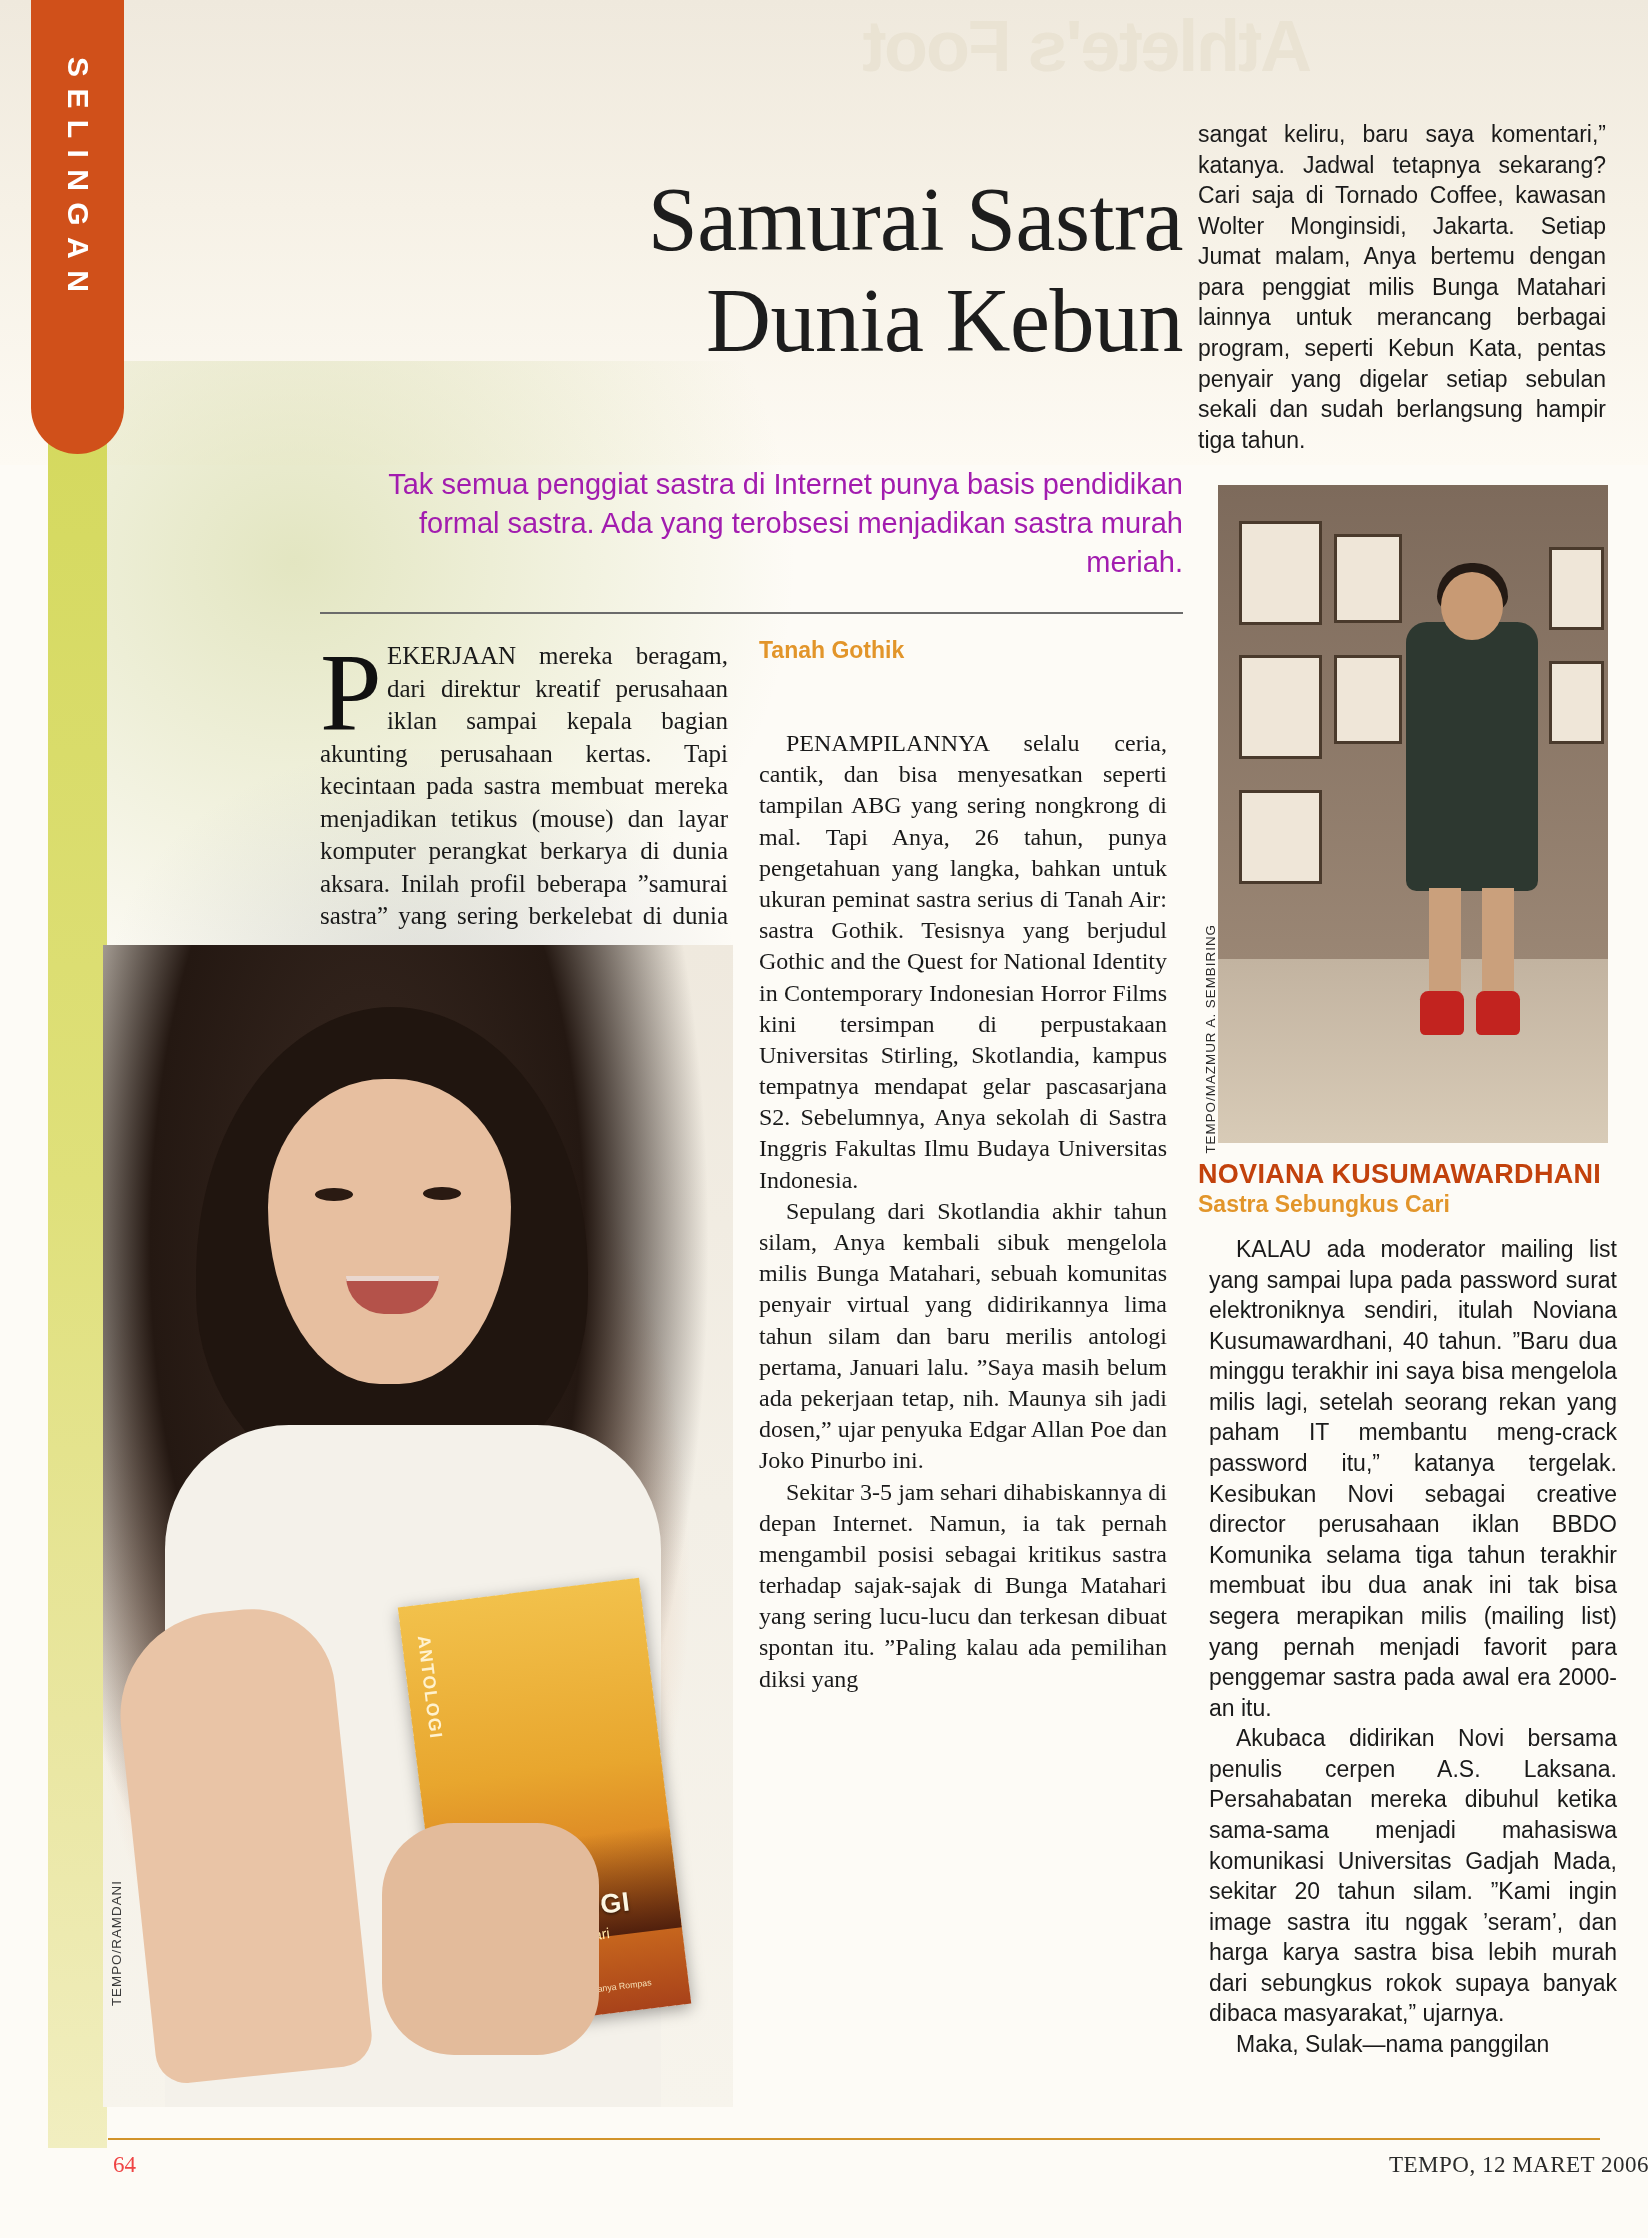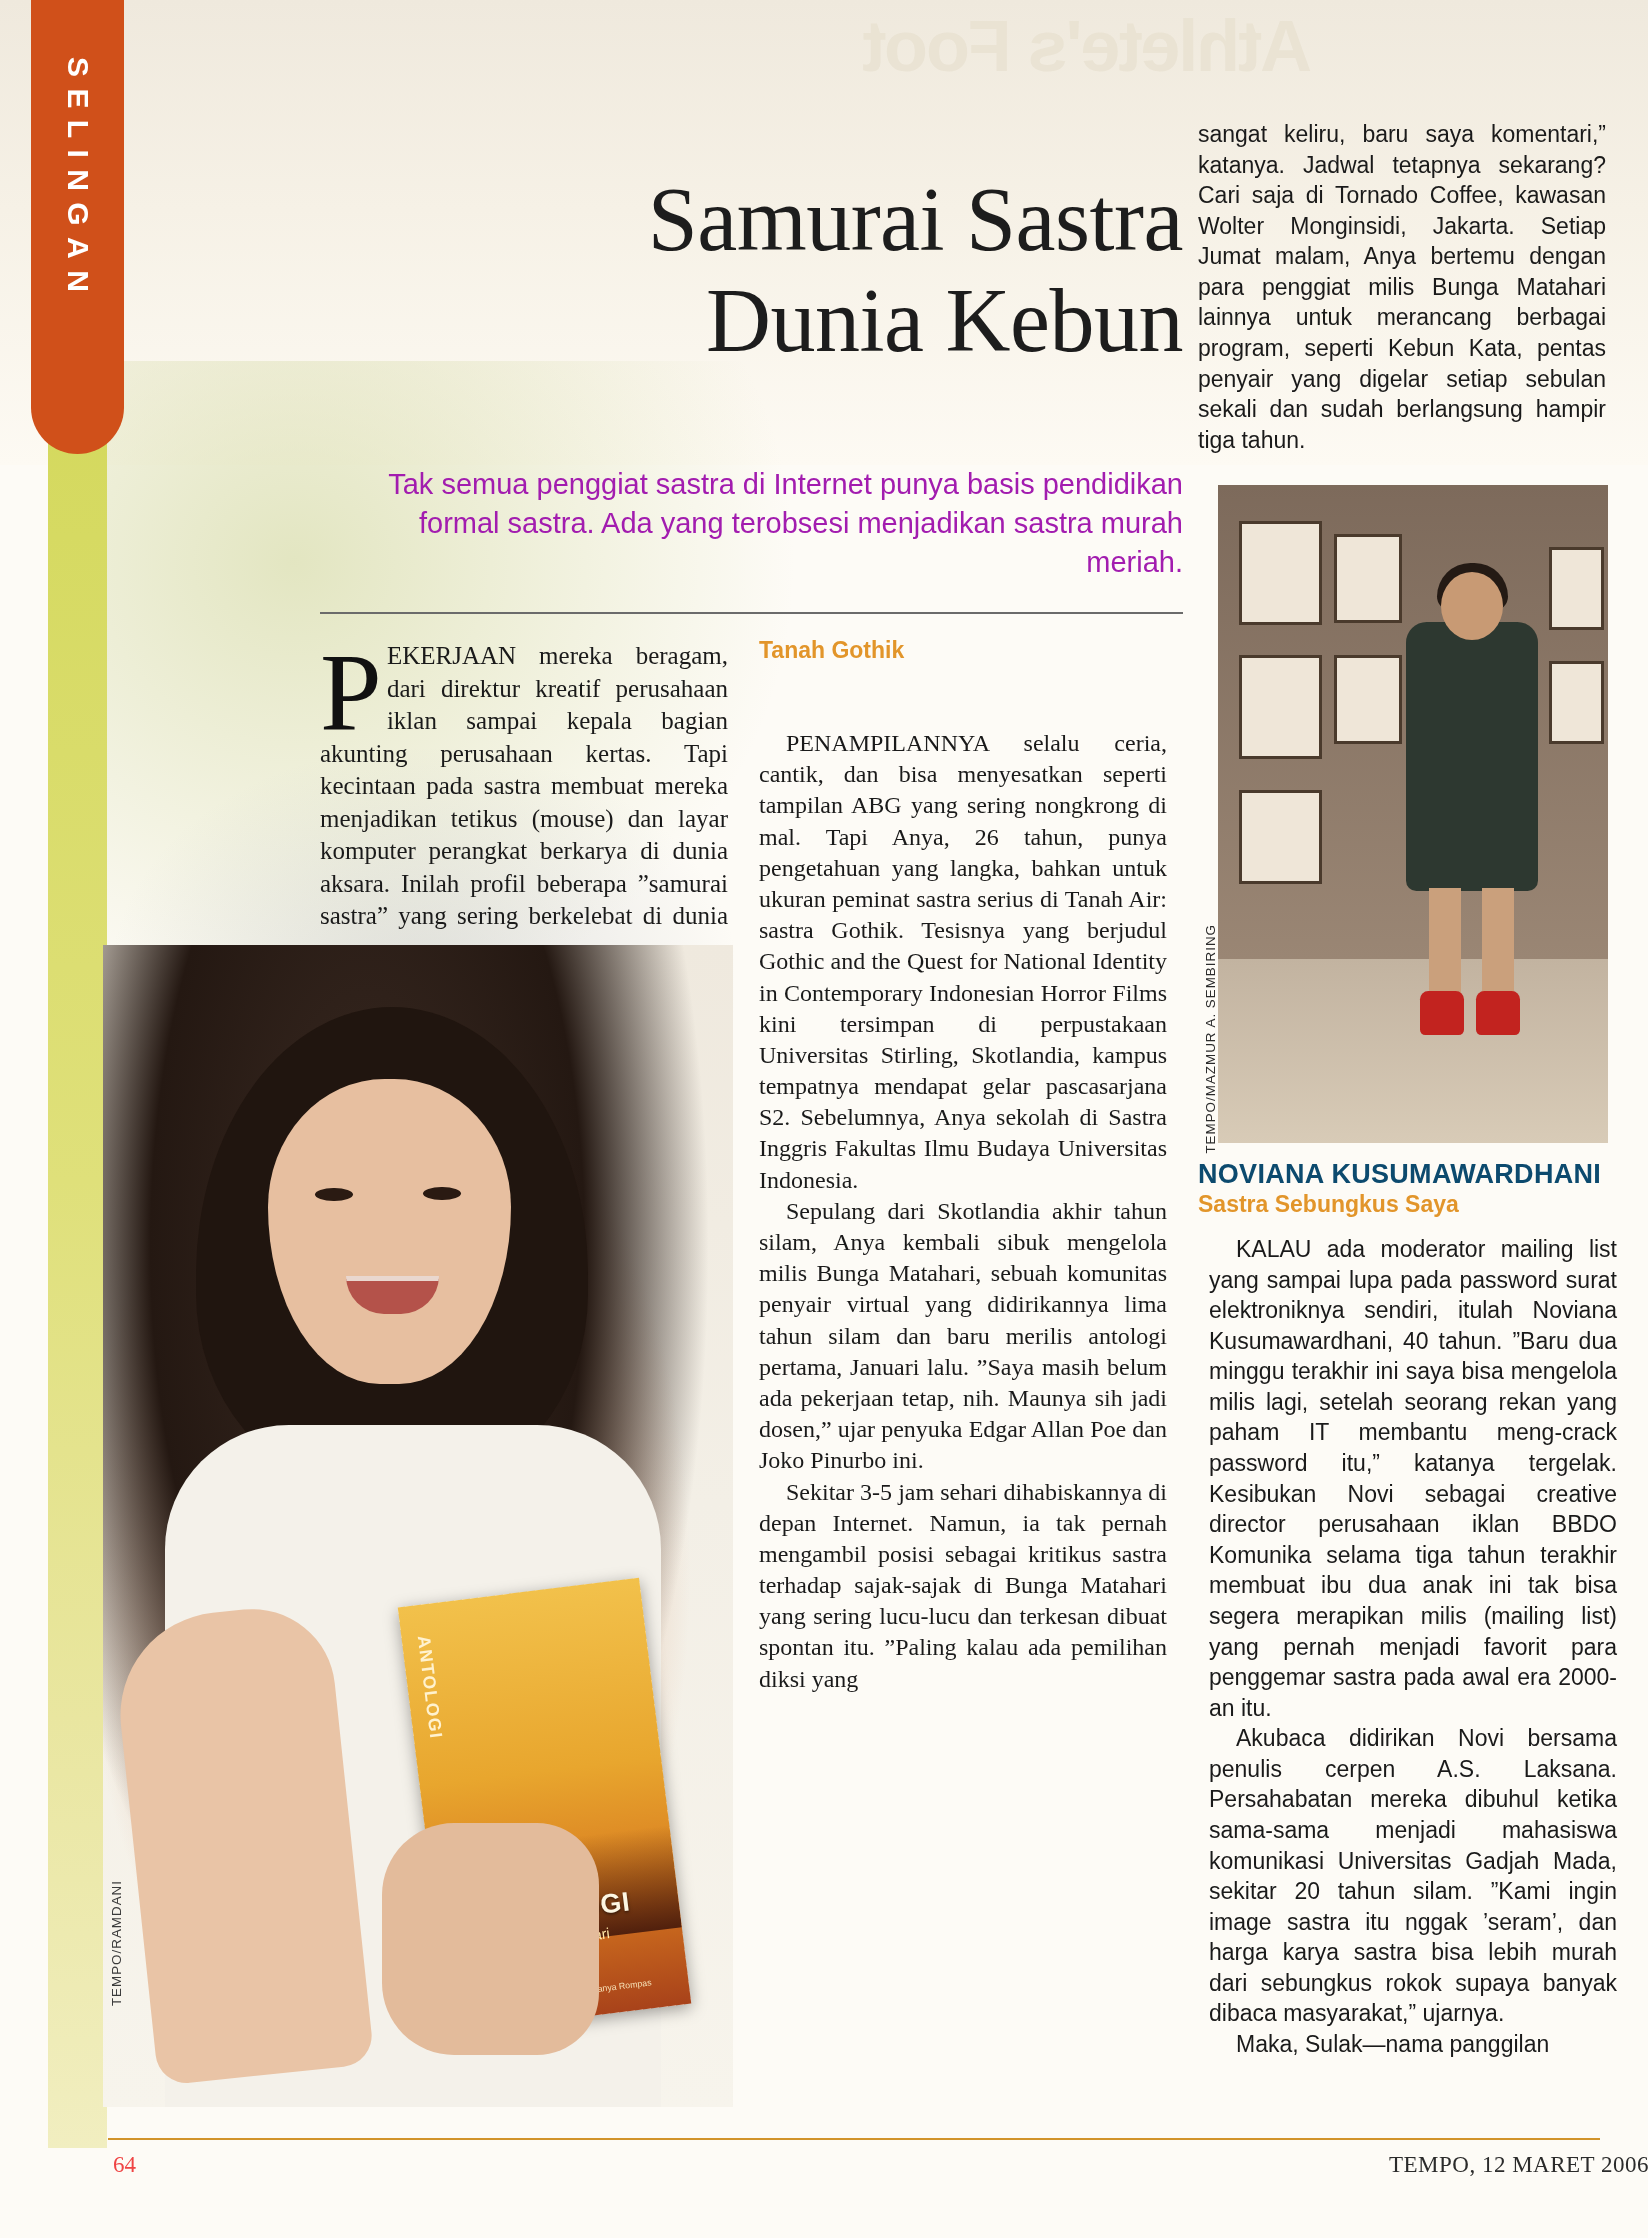--- a/index.html
+++ b/index.html
@@ -183,21 +183,21 @@
     font-size: 27px;
     letter-spacing: 0.3px;
   }
   .kicker .sub {
     display: block;
     color: #e2952a;
     font-size: 23px;
     margin-top: 3.1px;
   }
   .kicker-2 { position: absolute; left: 1198px; top: 1159px; width: 413px; }
-  .kicker-2 .name { color: #0c4a6e; }
+  .kicker-2 .name { color: #c2410c; }
   .kicker-2 .sub  { color: #e2952a; }
 
   
   .photo-woman {
     position: absolute;
     left: 103px; top: 945px;
     width: 630px; height: 1162px;
     background:
       radial-gradient(ellipse at 42% 26%, #3a2a22 0%, #241812 42%, rgba(36,24,18,0) 66%),
       radial-gradient(ellipse at 45% 54%, #e8c3a4 0%, #d9a98a 28%, rgba(217,169,138,0) 62%),
@@ -431,21 +431,21 @@
     <div class="pg-person-head"></div>
     <div class="pg-leg l"></div>
     <div class="pg-leg r"></div>
     <div class="pg-shoe l"></div>
     <div class="pg-shoe r"></div>
   </div>
   <div class="credit-v credit-right">TEMPO/MAZMUR A. SEMBIRING</div>
 
   <div class="kicker kicker-2">
     <span class="name">NOVIANA KUSUMAWARDHANI</span>
-    <span class="sub">Sastra Sebungkus Saya</span>
+    <span class="sub">Sastra Sebungkus Cari</span>
   </div>
   <div class="col col3b">
     <p>KALAU ada moderator mailing list yang sampai lupa pada password surat elektroniknya sendiri, itulah Noviana Kusumawardhani, 40 tahun. ”Baru dua minggu terakhir ini saya bisa mengelola milis lagi, setelah seorang rekan yang paham IT membantu meng-crack password itu,” katanya tergelak. Kesibukan Novi sebagai creative director perusahaan iklan BBDO Komunika selama tiga tahun terakhir membuat ibu dua anak ini tak bisa segera merapikan milis (mailing list) yang pernah menjadi favorit para penggemar sastra pada awal era 2000-an itu.</p>
     <p>Akubaca didirikan Novi bersama penulis cerpen A.S. Laksana. Persahabatan mereka dibuhul ketika sama-sama menjadi mahasiswa komunikasi Universitas Gadjah Mada, sekitar 20 tahun silam. ”Kami ingin image sastra itu nggak ’seram’, dan harga karya sastra bisa lebih murah dari sebungkus rokok supaya banyak dibaca masyarakat,” ujarnya.</p>
     <p>Maka, Sulak—nama panggilan</p>
   </div>
 
   <div class="photo-woman">
     <div class="pw-hair"></div>
     <div class="pw-face"></div>

